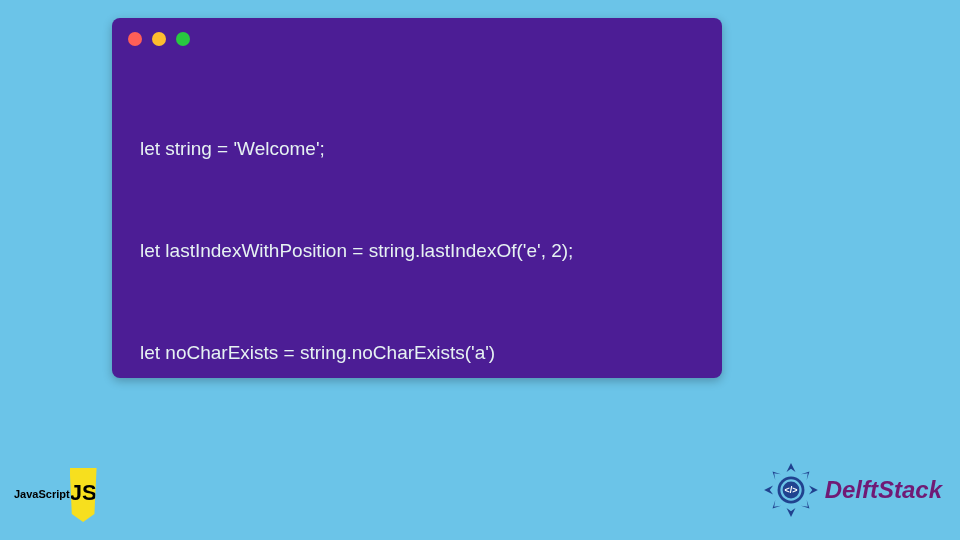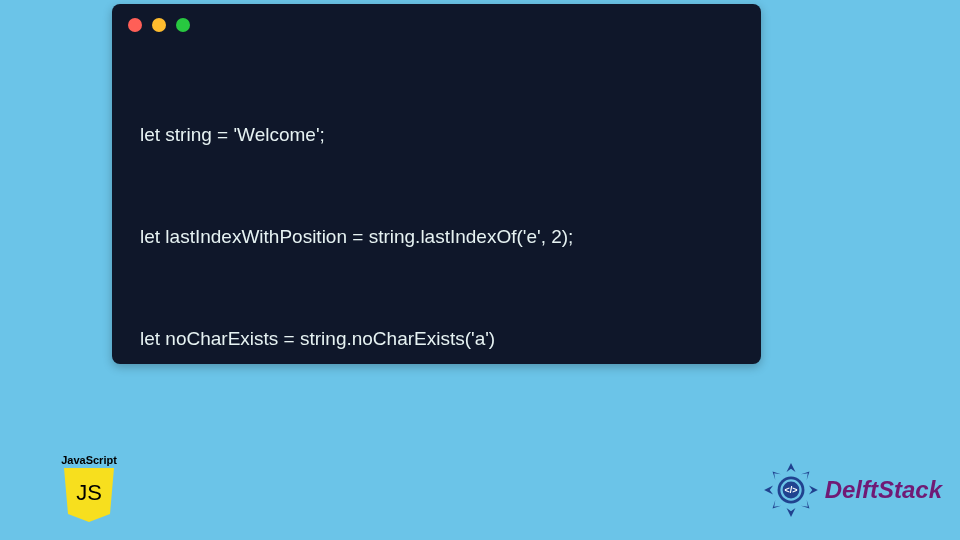--- a/index.html
+++ b/index.html
@@ -8,27 +8,26 @@
     width: 960px;
     height: 540px;
     background: #6bc4e8;
     font-family: Arial, Helvetica, sans-serif;
     overflow: hidden;
     position: relative;
   }
   .code-window {
     position: absolute;
     left: 112px;
-    top: 4px;
+    top: 18px;
     width: 610px;
     height: 360px;
-    background: #0f172a;
+    background: #4c1d95;
     border-radius: 8px;
     box-shadow: 0 3px 10px rgba(0,0,0,0.25);
-    padding-left: 39px;
   }
   .traffic-lights {
     position: absolute;
     top: 14px;
     left: 16px;
     display: flex;
     gap: 10px;
   }
   .dot {
     width: 14px;
@@ -49,44 +48,43 @@
     line-height: 34px;
     font-family: Arial, Helvetica, sans-serif;
     white-space: pre;
   }
   .js-badge {
     position: absolute;
     left: 14px;
     bottom: 18px;
     width: 62px;
     display: flex;
-    flex-direction: column;
+    flex-direction: row;
     align-items: center;
-    margin-left: 44px;
   }
   .js-badge-label {
     font-size: 11px;
     color: #000;
     font-weight: bold;
     margin-bottom: 2px;
   }
   .js-shield {
     width: 50px;
     height: 54px;
     background: #f7df1e;
     clip-path: polygon(0% 0%, 100% 0%, 92% 85%, 50% 100%, 8% 85%);
     position: relative;
     display: flex;
     align-items: center;
     justify-content: center;
   }
   .js-shield-text {
     color: #000;
     font-size: 22px;
-    font-weight: 400;
+    font-weight: 700;
     font-family: Arial, sans-serif;
     margin-top: -4px;
   }
   .delft-logo {
     position: absolute;
     right: 18px;
     bottom: 22px;
     display: flex;
     align-items: center;
     gap: 6px;

